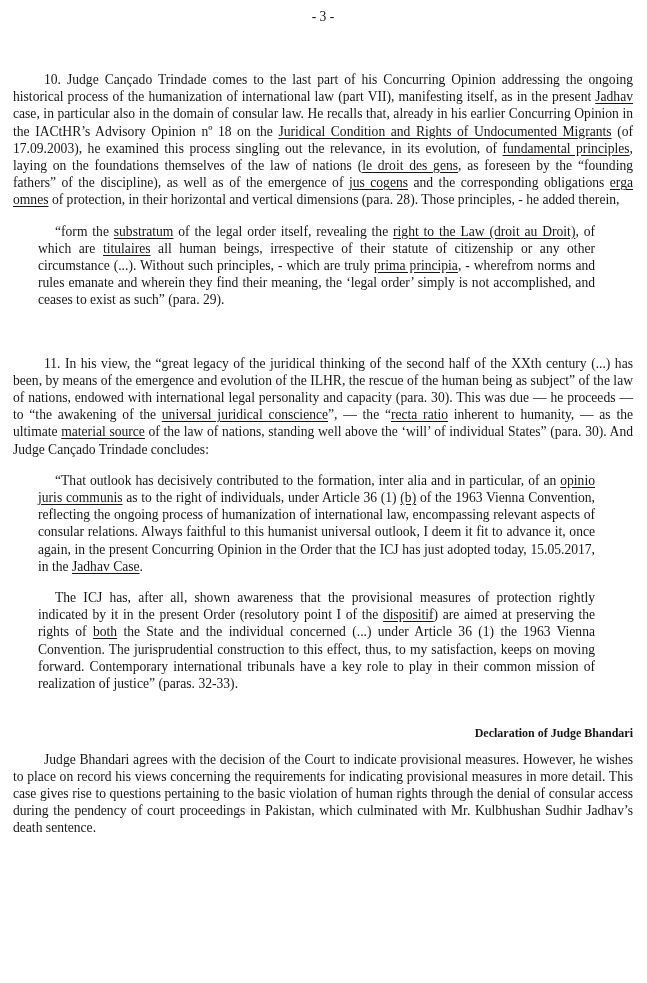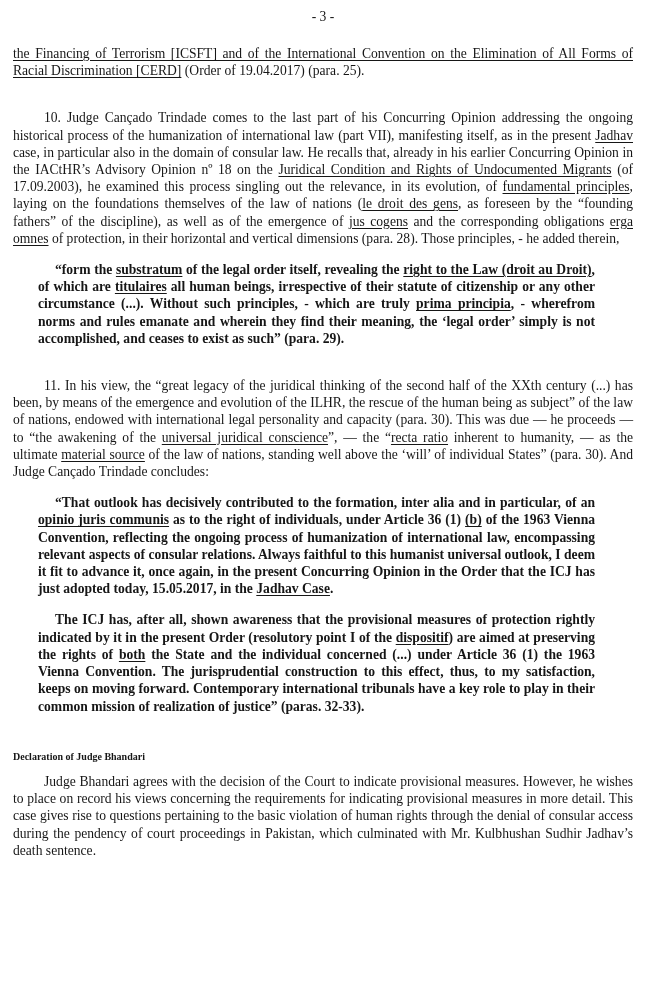--- a/index.html
+++ b/index.html
@@ -31,48 +31,46 @@
     margin: 0;
     font-size: 13.6px;
     line-height: 17.2px;
     text-align: justify;
   }
   p.cont {
     text-indent: 0;
   }
   p.body {
     text-indent: 31px;
-    margin-top: 30px;
+    margin-top: 46px;
   }
   blockquote {
     margin: 14px 38px 0 25px;
     text-indent: 17px;
-    font-weight: bold;
   }
   h2.section-heading {
     font-weight: bold;
-    font-size: 10px;
-    text-align: left;
+    font-size: 12px;
+    text-align: right;
     margin-top: 33px;
   }
   p.after-heading {
     margin-top: 8px;
   }
   .u {
     text-decoration: underline;
     text-underline-offset: 2px;
   }
 </style>
 </head>
 <body>
 
 <div class="page">
   <div class="page-number">- 3 -</div>
 
-  <p class="cont"><span class="u">the Financing of Terrorism [ICSFT] and of the International Convention on the Elimination of All Forms of Racial Discrimination [CERD]</span><span> (Order of 19.04.2017) (para. 25).</span></p>
 
   <p class="body"><span>10. Judge Cançado Trindade comes to the last part of his Concurring Opinion addressing the ongoing historical process of the humanization of international law (part VII), manifesting itself, as in the present </span><span class="u">Jadhav</span><span> case, in particular also in the domain of consular law. He recalls that, already in his earlier Concurring Opinion in the IACtHR’s Advisory Opinion nº 18 on the </span><span class="u">Juridical Condition and Rights of Undocumented Migrants</span><span> (of 17.09.2003), he examined this process singling out the relevance, in its evolution, of </span><span class="u">fundamental principles</span><span>, laying on the foundations themselves of the law of nations (</span><span class="u">le droit des gens</span><span>, as foreseen by the “founding fathers” of the discipline), as well as of the emergence of </span><span class="u">jus cogens</span><span> and the corresponding obligations </span><span class="u">erga omnes</span><span> of protection, in their horizontal and vertical dimensions (para. 28). Those principles, - he added therein,</span></p>
 
   <blockquote><span>“form the </span><span class="u">substratum</span><span> of the legal order itself, revealing the </span><span class="u">right to the Law (droit au Droit)</span><span>, of which are </span><span class="u">titulaires</span><span> all human beings, irrespective of their statute of citizenship or any other circumstance (...). Without such principles, - which are truly </span><span class="u">prima principia</span><span>, - wherefrom norms and rules emanate and wherein they find their meaning, the ‘legal order’ simply is not accomplished, and ceases to exist as such” (para. 29).</span></blockquote>
 
   <p class="body"><span>11. In his view, the “great legacy of the juridical thinking of the second half of the XXth century (...) has been, by means of the emergence and evolution of the ILHR, the rescue of the human being as subject” of the law of nations, endowed with international legal personality and capacity (para. 30). This was due — he proceeds — to “the awakening of the </span><span class="u">universal juridical conscience</span><span>”, — the “</span><span class="u">recta ratio</span><span> inherent to humanity, — as the ultimate </span><span class="u">material source</span><span> of the law of nations, standing well above the ‘will’ of individual States” (para. 30). And Judge Cançado Trindade concludes:</span></p>
 
   <blockquote><span>“That outlook has decisively contributed to the formation, inter alia and in particular, of an </span><span class="u">opinio juris communis</span><span> as to the right of individuals, under Article 36 (1) </span><span class="u">(b)</span><span> of the 1963 Vienna Convention, reflecting the ongoing process of humanization of international law, encompassing relevant aspects of consular relations. Always faithful to this humanist universal outlook, I deem it fit to advance it, once again, in the present Concurring Opinion in the Order that the ICJ has just adopted today, 15.05.2017, in the </span><span class="u">Jadhav Case</span><span>.</span></blockquote>
 
   <blockquote><span>The ICJ has, after all, shown awareness that the provisional measures of protection rightly indicated by it in the present Order (resolutory point I of the </span><span class="u">dispositif</span><span>) are aimed at preserving the rights of </span><span class="u">both</span><span> the State and the individual concerned (...) under Article 36 (1) the 1963 Vienna Convention. The jurisprudential construction to this effect, thus, to my satisfaction, keeps on moving forward. Contemporary international tribunals have a key role to play in their common mission of realization of justice” (paras. 32-33).</span></blockquote>

